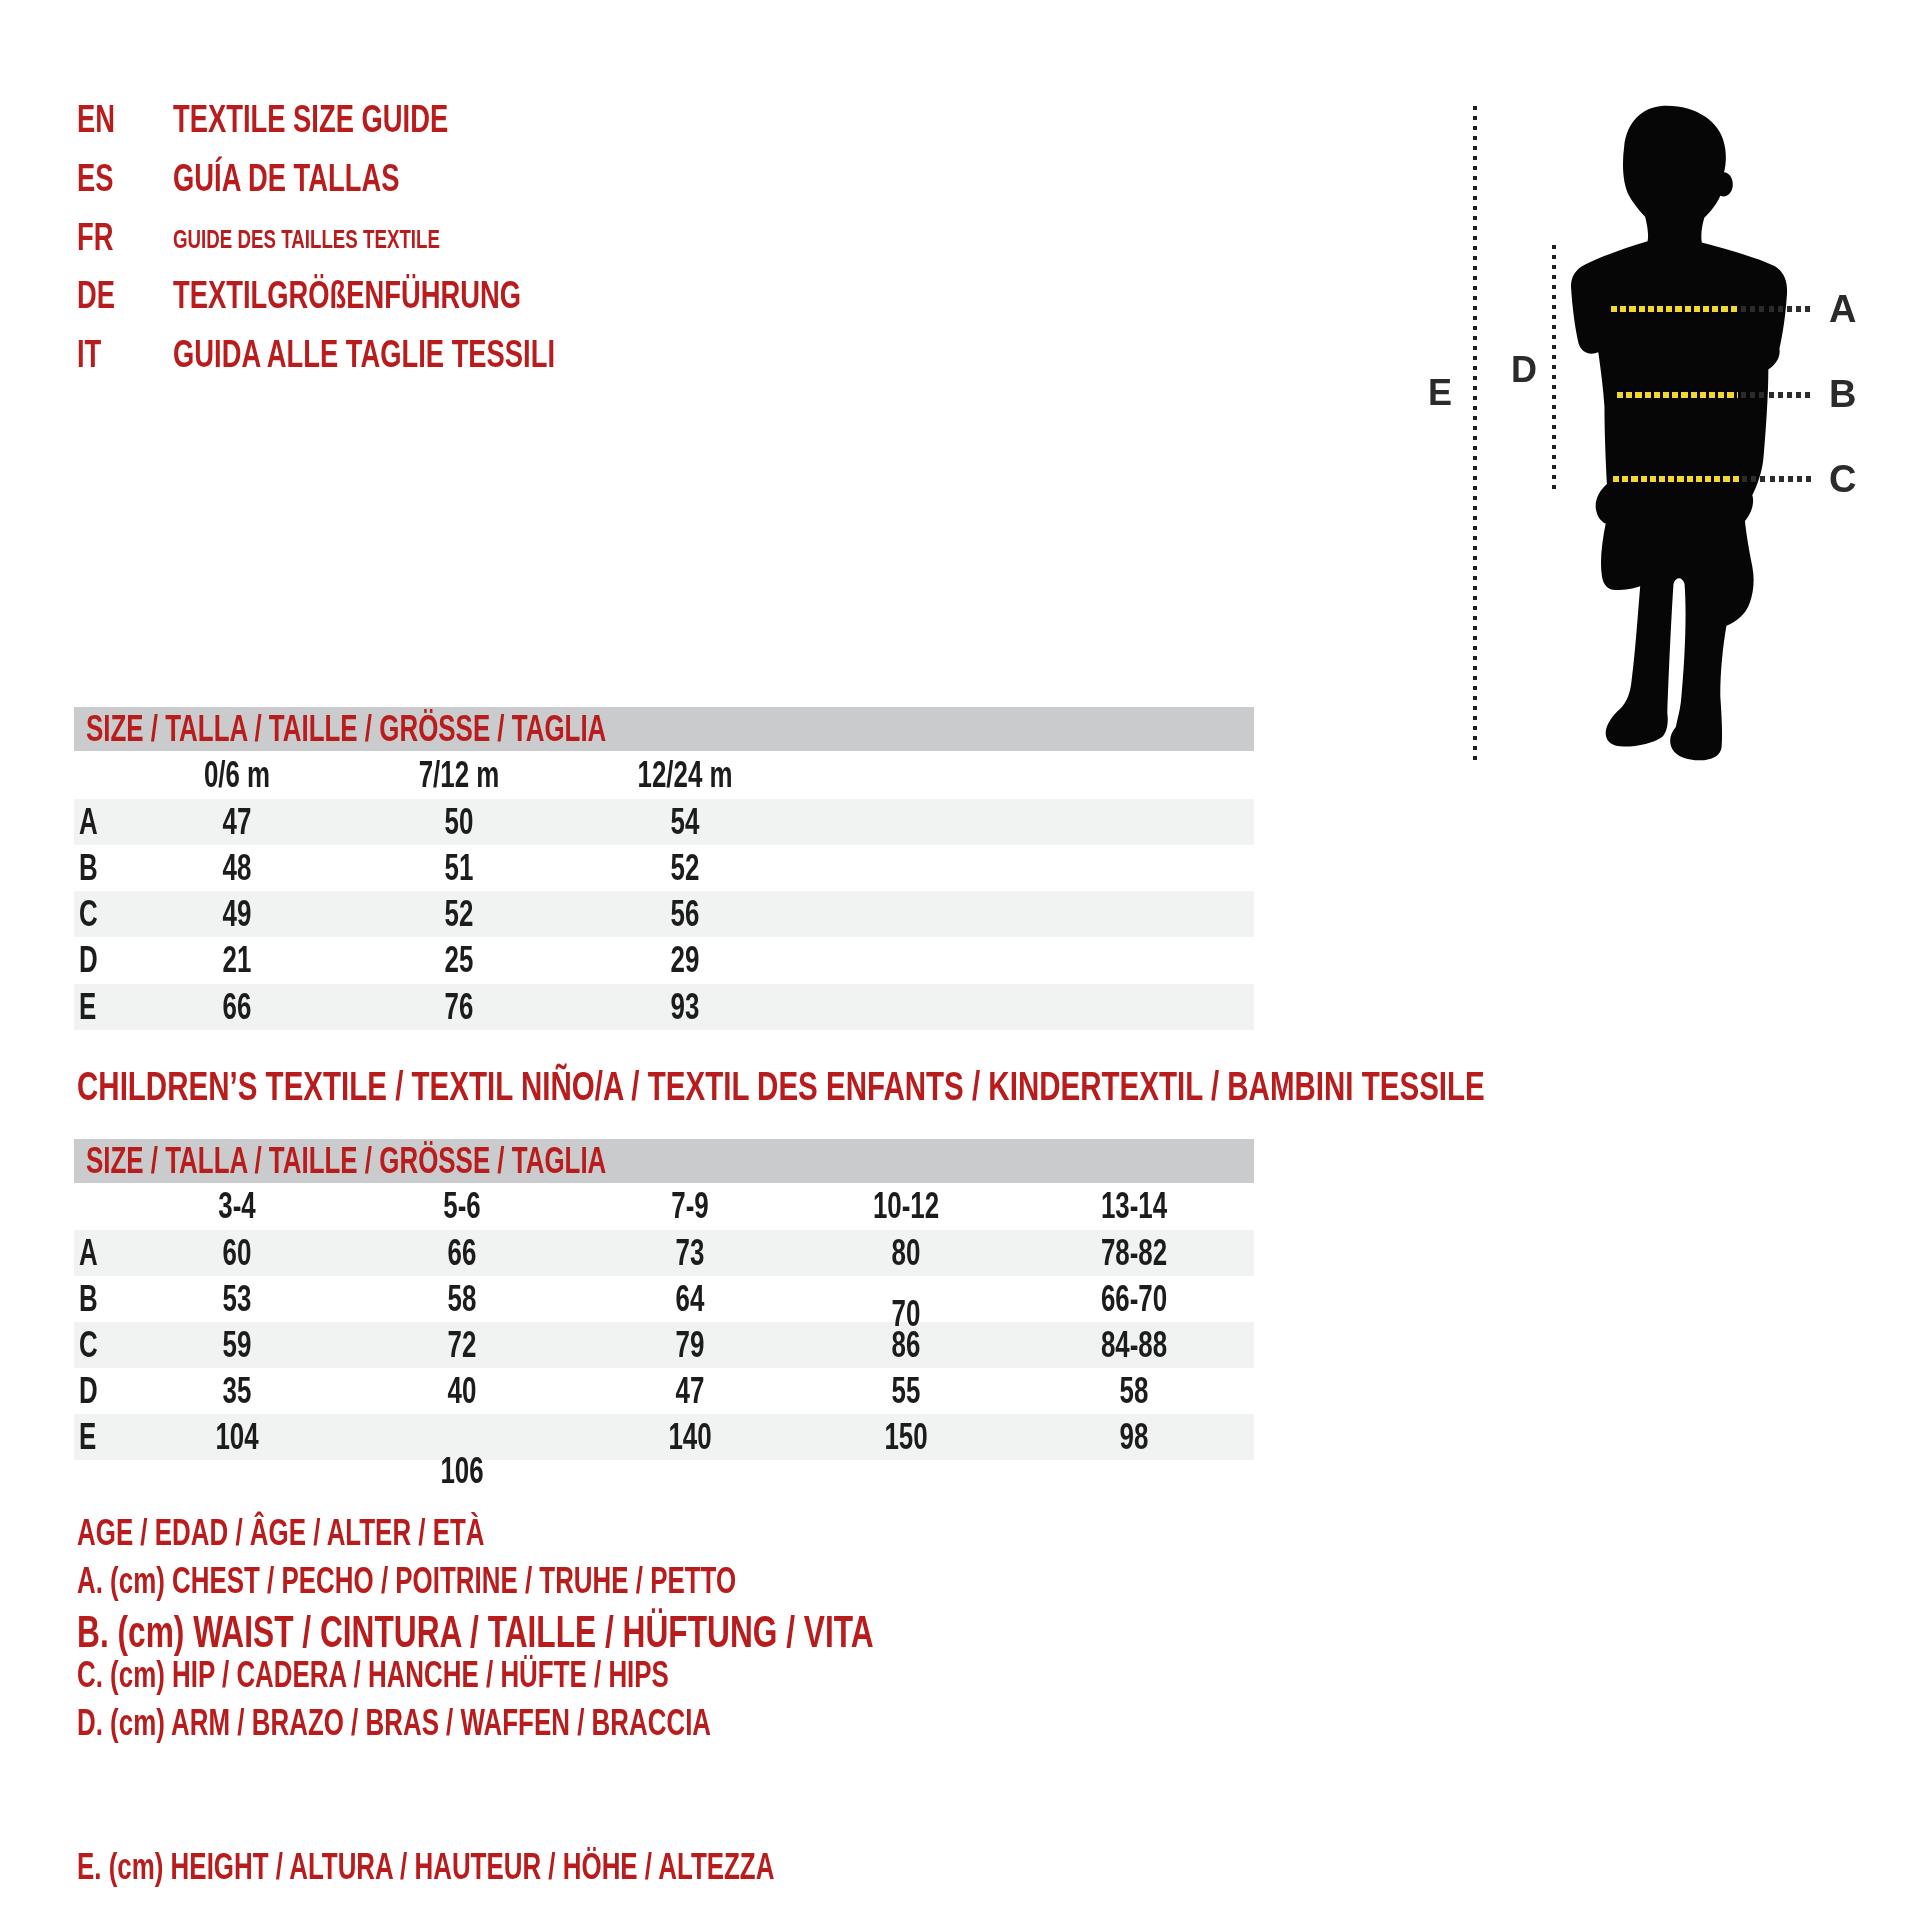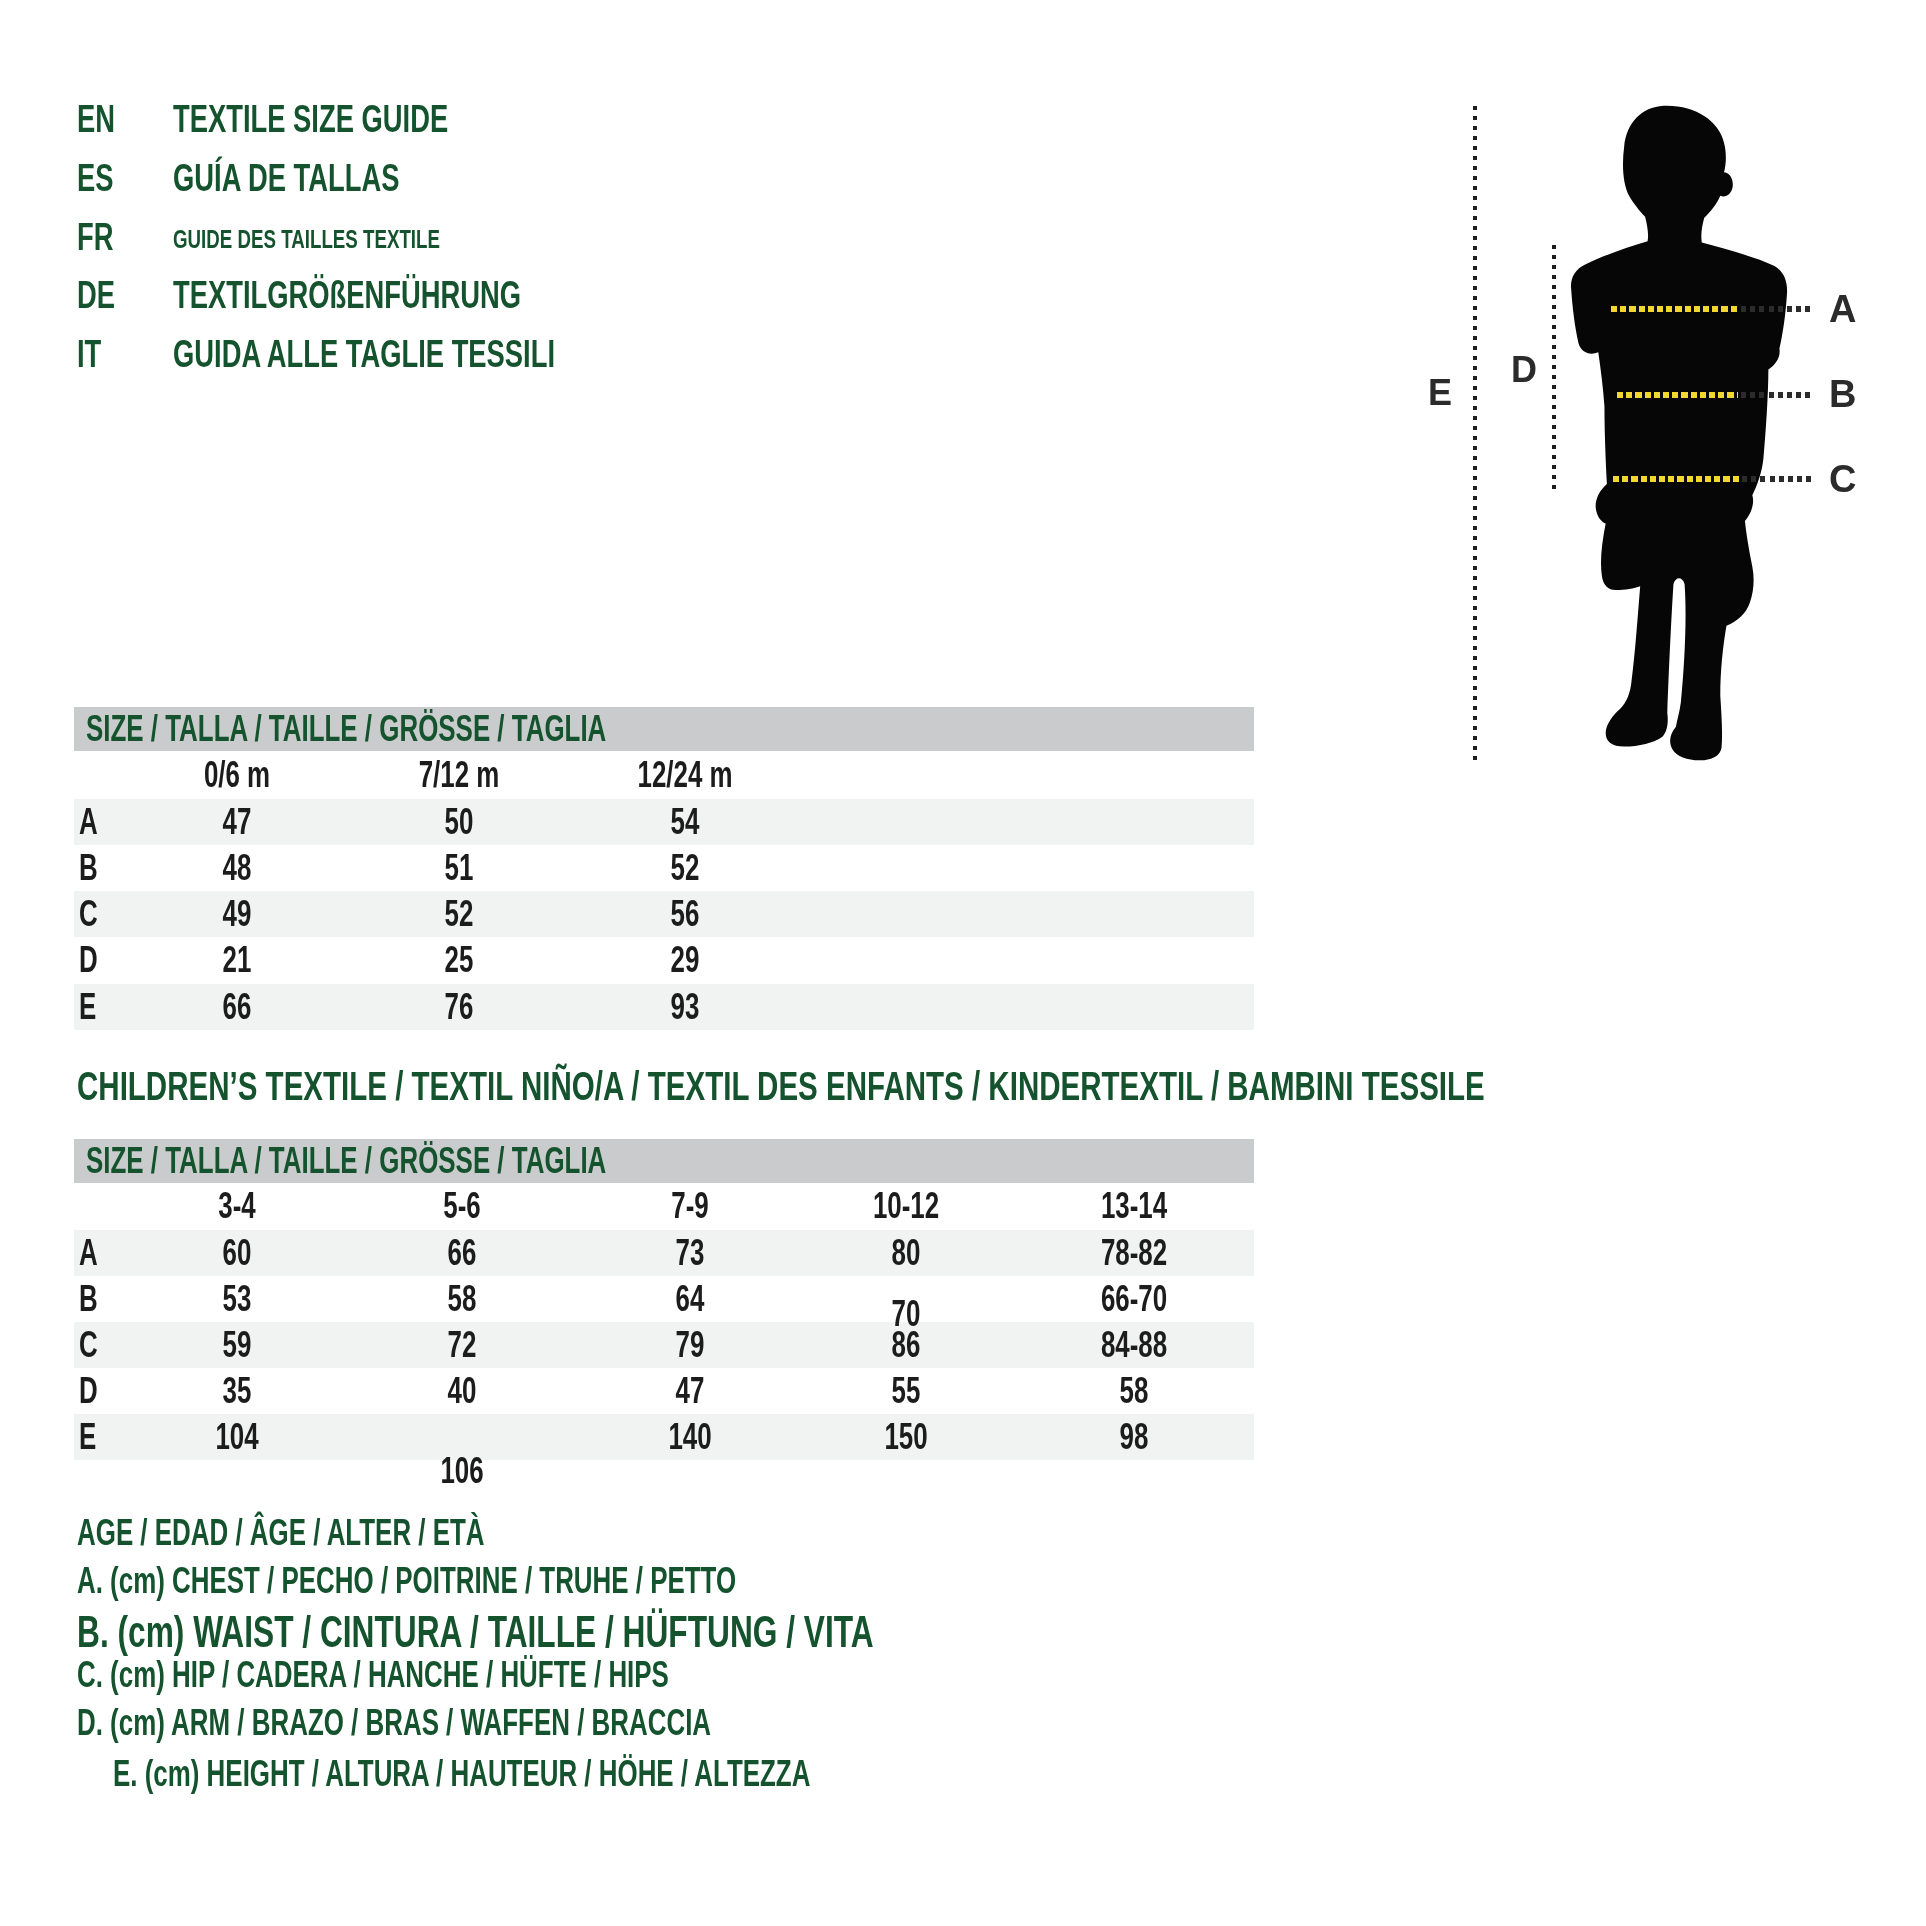--- a/index.html
+++ b/index.html
@@ -3,21 +3,21 @@
 <meta charset="utf-8">
 <style>
   html,body{margin:0;padding:0;background:#ffffff;}
   #canvas{
     position:relative;
     width:1926px;height:1926px;
     background:#ffffff;
     font-family:"Liberation Sans","DejaVu Sans",sans-serif;
     overflow:hidden;
   }
-  .t{position:absolute;color:#14532d;font-weight:bold;line-height:1;white-space:nowrap;}
+  .t{position:absolute;color:#b91c1c;font-weight:bold;line-height:1;white-space:nowrap;}
   .cx{display:inline-block;transform:scaleX(0.72);transform-origin:0 50%;white-space:nowrap;}
   .cxc{display:inline-block;transform:scaleX(0.72);transform-origin:50% 50%;white-space:nowrap;}
   .table{position:absolute;left:74px;width:1180px;}
   .bar{position:absolute;left:0;top:0;width:100%;height:44px;background:#c9cbcc;}
   .bar .t{left:12.3px;top:0;line-height:44px;font-size:36px;}
   .stripe{position:absolute;left:0;width:100%;height:46px;background:#f1f2f2;}
   .cell{position:absolute;width:234px;text-align:center;font-size:36px;font-weight:bold;color:#1c1c1c;}
   .rowlabel{position:absolute;left:5px;font-size:36px;font-weight:bold;color:#1c1c1c;}
   .vdots{position:absolute;width:4.3px;background:repeating-linear-gradient(to bottom,#1d1d1d 0 4.3px,transparent 4.3px 10px);}
   .hdash-y{position:absolute;height:5.5px;background:repeating-linear-gradient(to right,#f2d72e 0 6.2px,transparent 6.2px 9.2px);}
@@ -246,19 +246,19 @@
     </div>
     <div class="t" style="left:77px;top:1610px;font-size:44px;">
       <span class="cx">B. (cm) WAIST / CINTURA / TAILLE / HÜFTUNG / VITA</span>
     </div>
     <div class="t" style="left:77px;top:1657px;font-size:36px;">
       <span class="cx">C. (cm) HIP / CADERA / HANCHE / HÜFTE / HIPS</span>
     </div>
     <div class="t" style="left:77px;top:1705px;font-size:36px;">
       <span class="cx">D. (cm) ARM / BRAZO / BRAS / WAFFEN / BRACCIA</span>
     </div>
-    <div class="t" style="left:77px;top:1756px;font-size:36px;margin-left:36px;">
+    <div class="t" style="left:77px;top:1849px;font-size:36px;">
       <span class="cx">E. (cm) HEIGHT / ALTURA / HAUTEUR / HÖHE / ALTEZZA</span>
     </div>
   </div>
 
 </div>
 
 
 </body></html>

